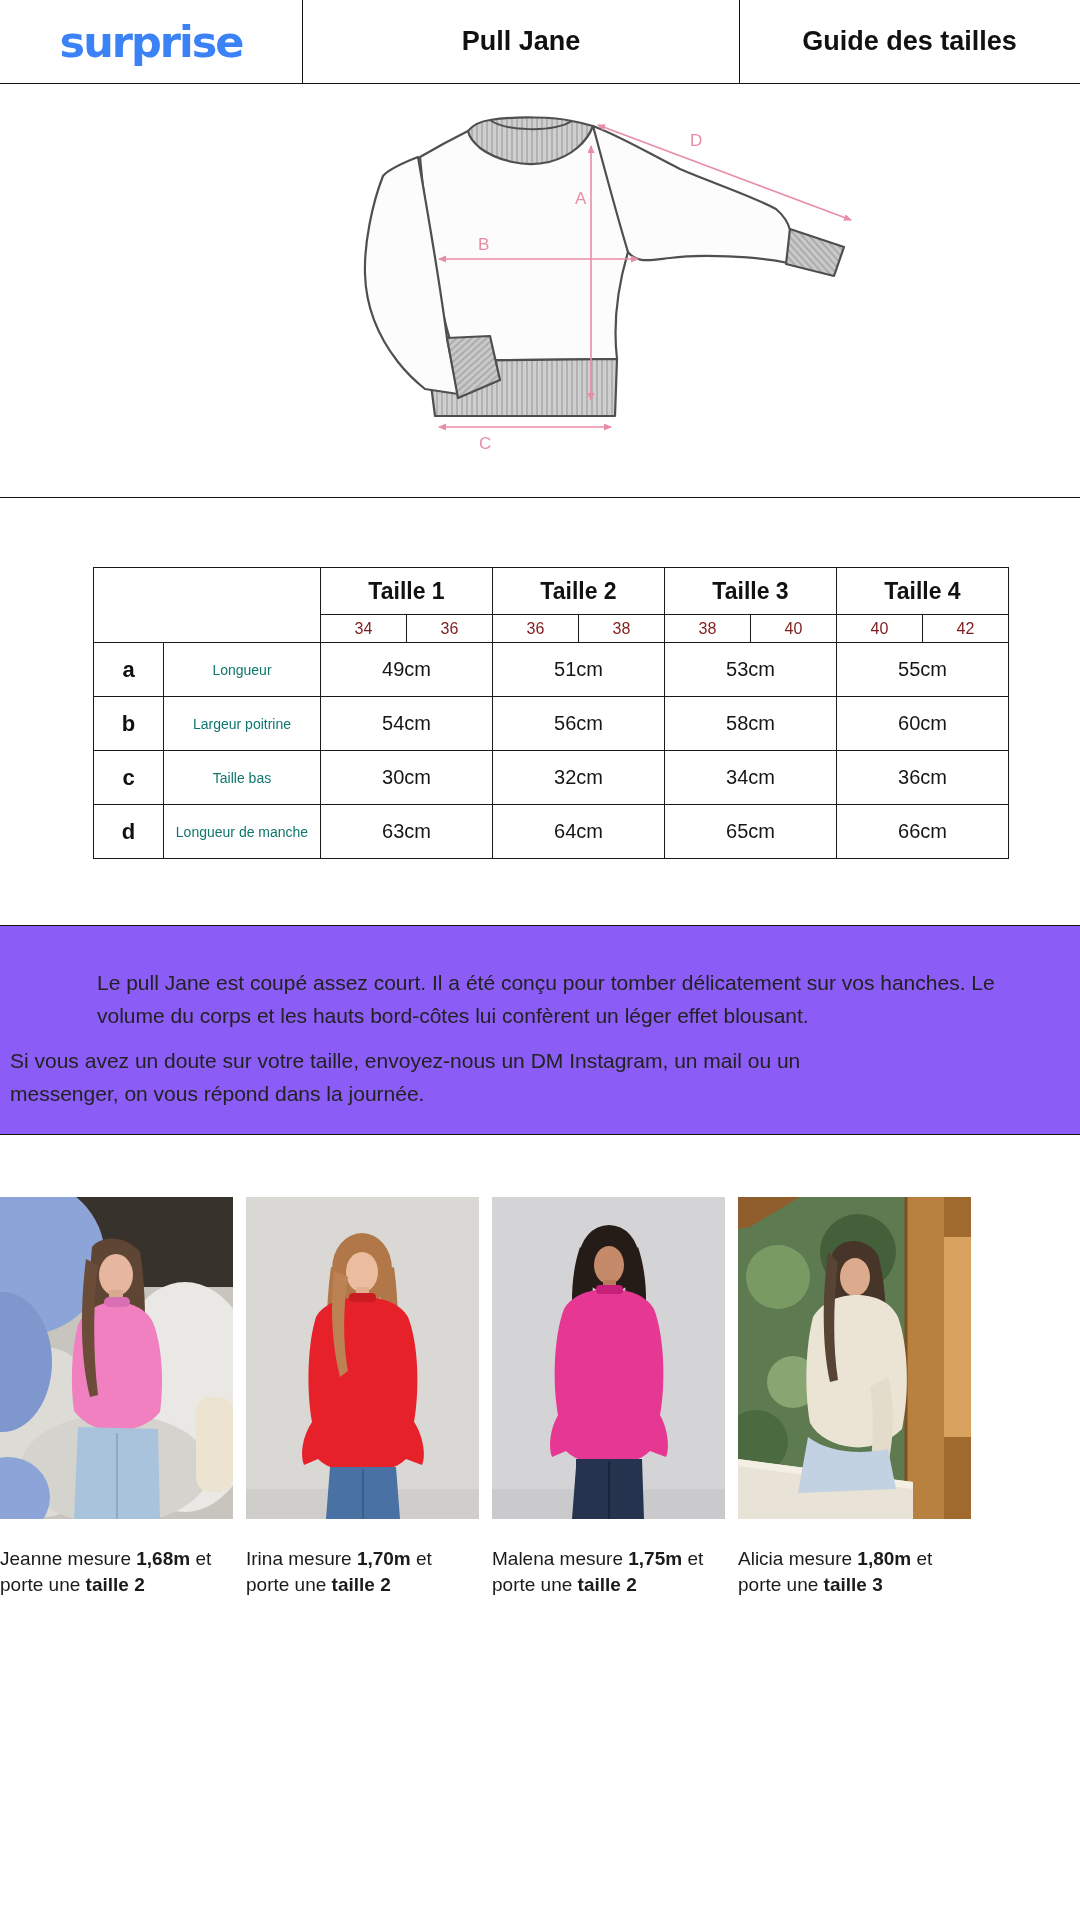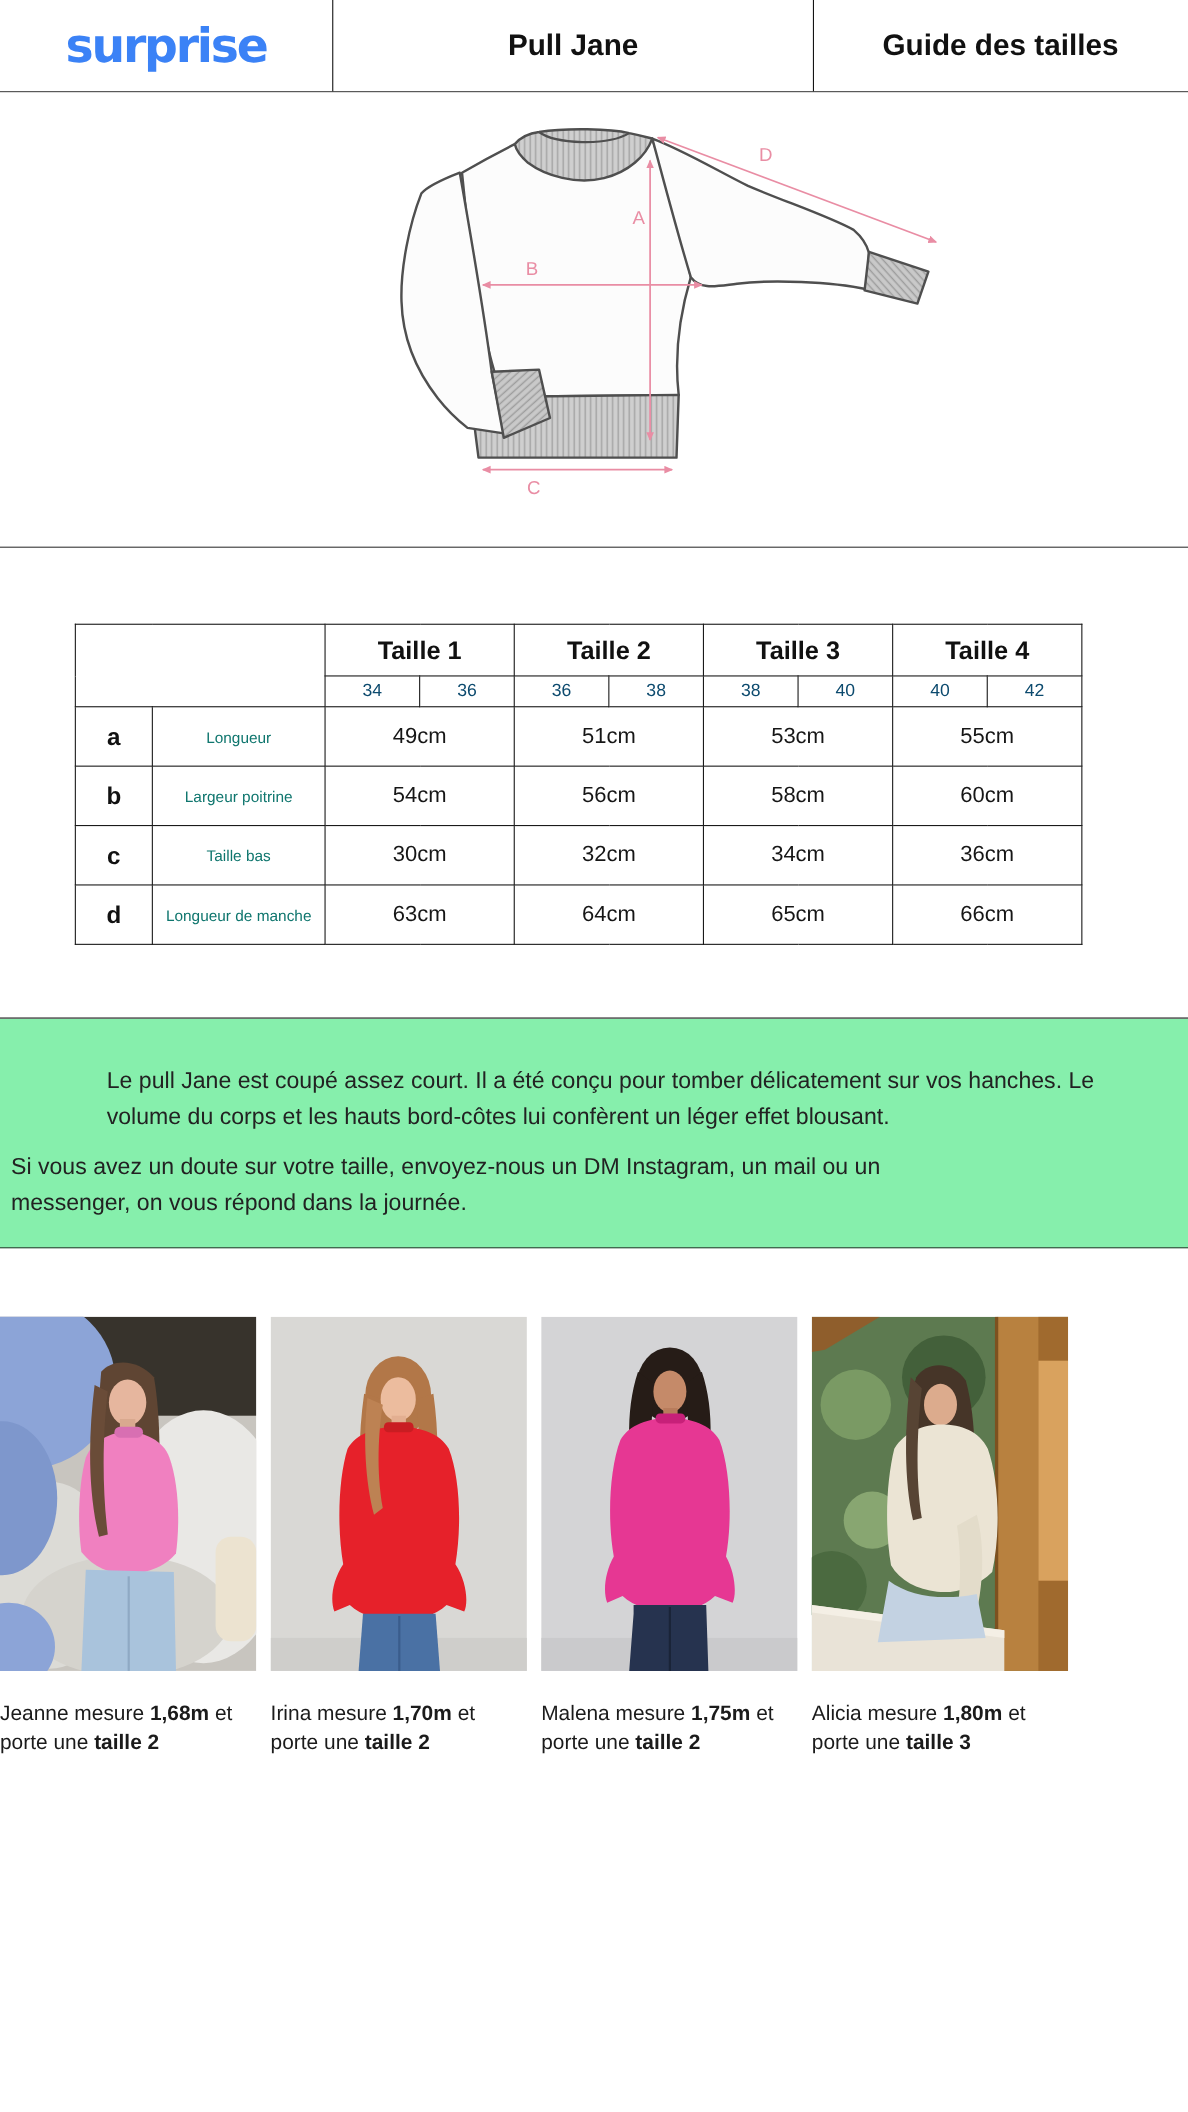--- a/index.html
+++ b/index.html
@@ -14,32 +14,32 @@
   .hcol.c3{width:339px;text-align:right;}
   .logo{font-family:"DejaVu Sans",sans-serif;font-weight:800;font-size:43px;
         letter-spacing:-2px;color:#3b82f6;}
   .htitle{font-size:27px;font-weight:600;color:#111;}
   
   .diagram-section{height:413px;border-bottom:1px solid #141414;position:relative;background:#fff;}
   .diagram-section svg{position:absolute;left:340px;top:0px;}
   .arrow-label{font-size:17px;font-family:"Liberation Sans",sans-serif;}
   
   .table-section{height:427px;border-bottom:1px solid #141414;position:relative;background:#fff;}
-  table.sizes{border-collapse:collapse;position:absolute;left:68px;top:69px;
+  table.sizes{border-collapse:collapse;position:absolute;left:93px;top:69px;
               table-layout:fixed;width:915px;}
   table.sizes td,table.sizes th{border:1px solid #1a1a1a;text-align:center;
               vertical-align:middle;padding:0;box-sizing:border-box;background:#fff;}
   td.blank{border:none;background:transparent;}
   th.group{height:47px;font-size:23px;font-weight:700;color:#111;}
-  td.subsize{height:28px;font-size:16px;color:#0c4a6e;font-weight:400;}
+  td.subsize{height:28px;font-size:16px;color:#7f1d1d;font-weight:400;}
   td.letter{height:54px;font-size:22px;font-weight:700;color:#111;}
   td.mlabel{font-size:14px;color:#0f766e;text-align:left;padding-left:14px;}
   td.value{font-size:20px;color:#161616;}
   
-  .text-section{height:208px;border-bottom:1px solid #141414;background:#86efac;}
+  .text-section{height:208px;border-bottom:1px solid #141414;background:#8b5cf6;}
   .text-section p{margin:0;width:900px;margin-left:97px;font-size:21px;
                   line-height:33px;color:#222;}
   .text-section p.p1{padding-top:40px;}
   .text-section p.p2{margin-top:12px;margin-left:10px;}
   
   .photos-section{padding-top:62px;display:flex;background:#fff;}
   figure.model{margin:0;width:233px;margin-right:13px;}
   figure.model:last-child{margin-right:0;}
   figure.model svg{display:block;width:233px;height:322px;}
   .caption{margin:27px 0 0 0;font-size:19px;line-height:26px;color:#1b1b1b;}

